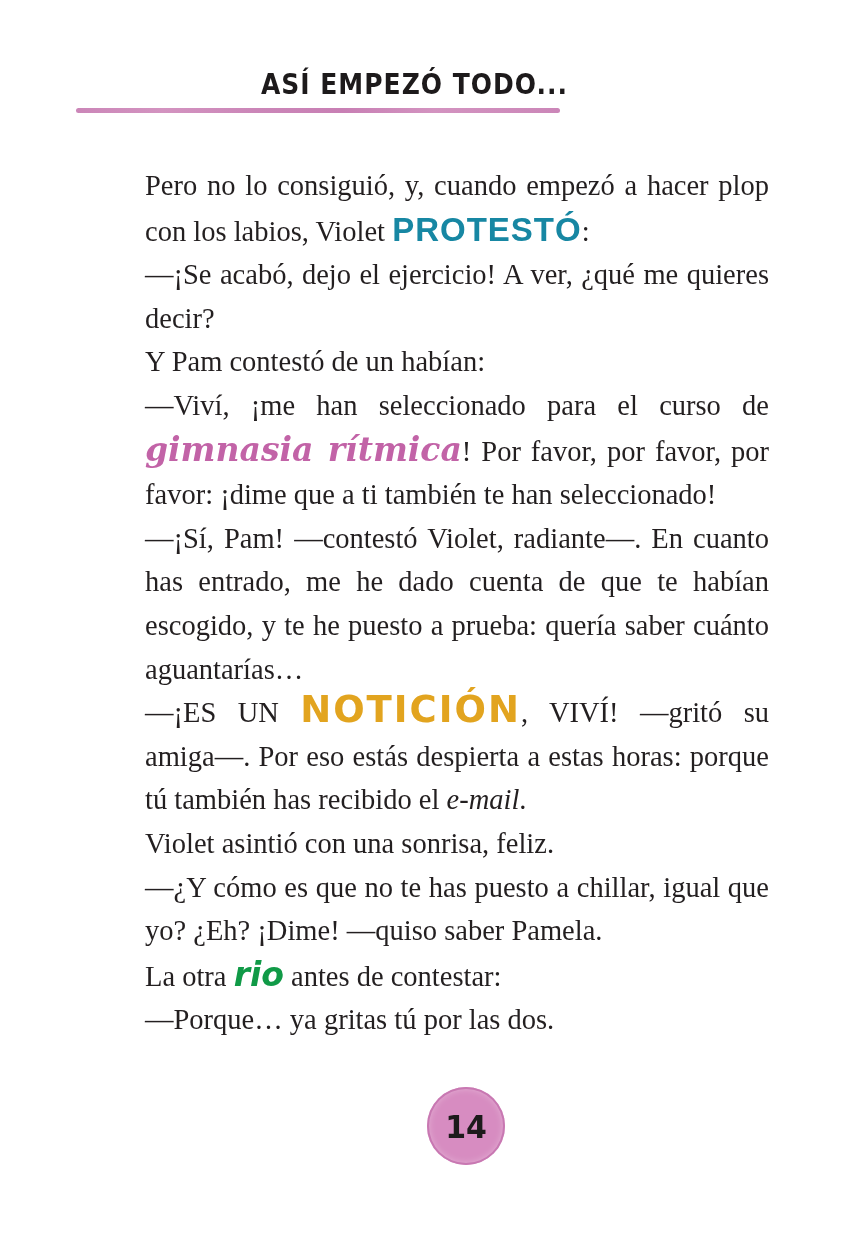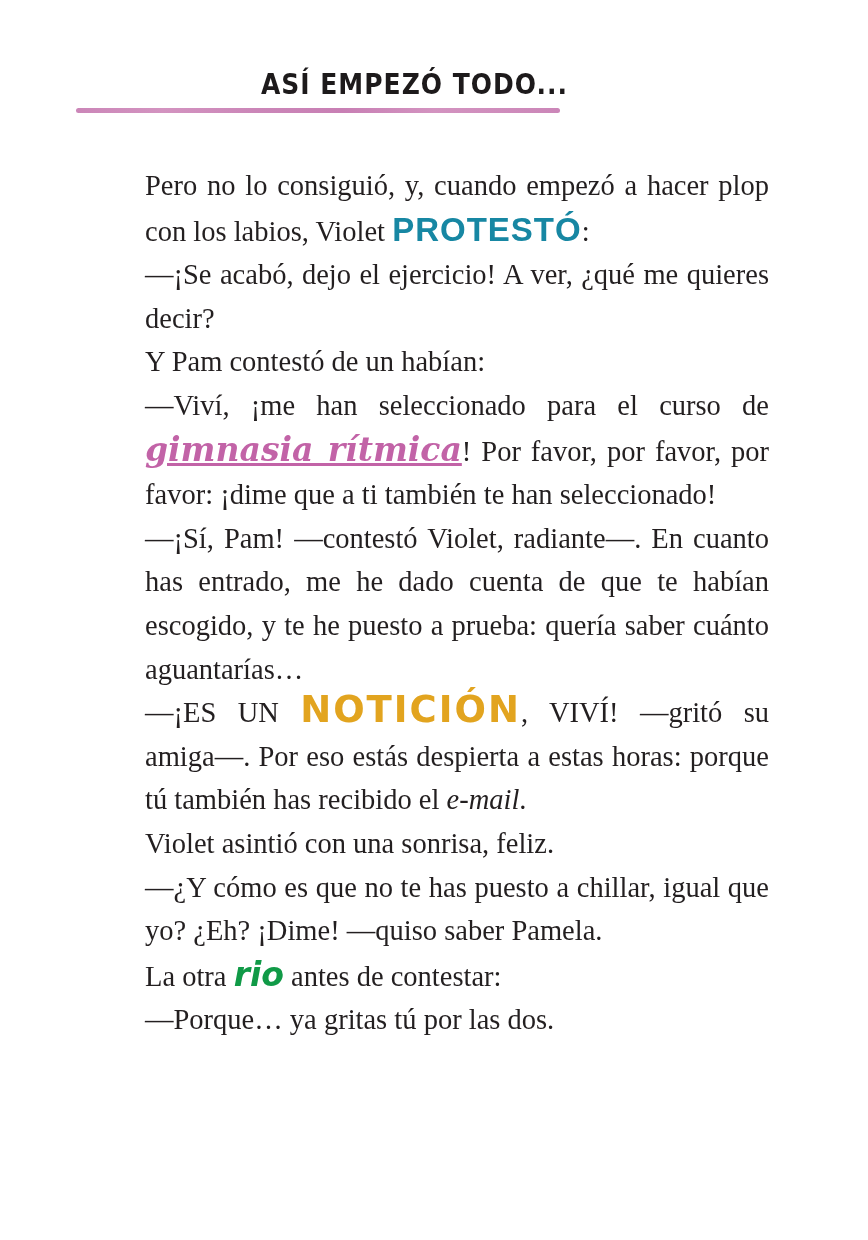--- a/index.html
+++ b/index.html
@@ -69,21 +69,20 @@
     font-size:33px;
     letter-spacing:1px;
     color:var(--teal);
   }
   .run-pink-script{
     font-family:"DejaVu Serif", serif;
     font-style:italic;
     font-weight:700;
     font-size:33px;
     color:var(--pink-script);
-    text-decoration:underline;
   }
   .run-yellow{
     font-family:"DejaVu Sans", sans-serif;
     font-weight:800;
     font-size:37px;
     line-height:1;
     letter-spacing:2px;
     color:var(--yellow);
   }
   .run-italic{font-style:italic;}
@@ -128,14 +127,17 @@
       <p><span>Y Pam contestó de un habían:</span></p>
       <p><span>—Viví, ¡me han seleccionado para el curso de </span><span class="run-pink-script">gimnasia rítmica</span><span>! Por favor, por favor, por favor: ¡dime que a ti también te han seleccionado!</span></p>
       <p><span>—¡Sí, Pam! —contestó Violet, radiante—. En cuanto has entrado, me he dado cuenta de que te habían escogido, y te he puesto a prueba: quería saber cuánto aguantarías…</span></p>
       <p><span>—¡ES UN </span><span class="run-yellow">NOTICIÓN</span><span>, VIVÍ! —gritó su amiga—. Por eso estás despierta a estas horas: porque tú también has recibido el </span><span class="run-italic">e-mail</span><span>.</span></p>
       <p><span>Violet asintió con una sonrisa, feliz.</span></p>
       <p><span>—¿Y cómo es que no te has puesto a chillar, igual que yo? ¿Eh? ¡Dime! —quiso saber Pamela.</span></p>
       <p><span>La otra </span><span class="run-green">rio</span><span> antes de contestar:</span></p>
       <p><span>—Porque… ya gritas tú por las dos.</span></p>
     </div>
 
+  <div class="page-badge">
+    <span class="page-number">14</span>
+  </div>
 
 </div>
 
 </body></html>

